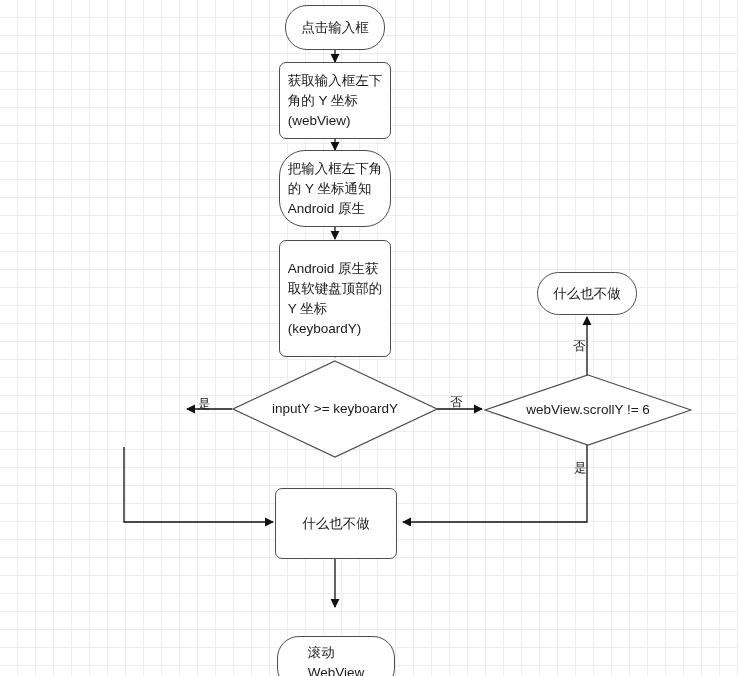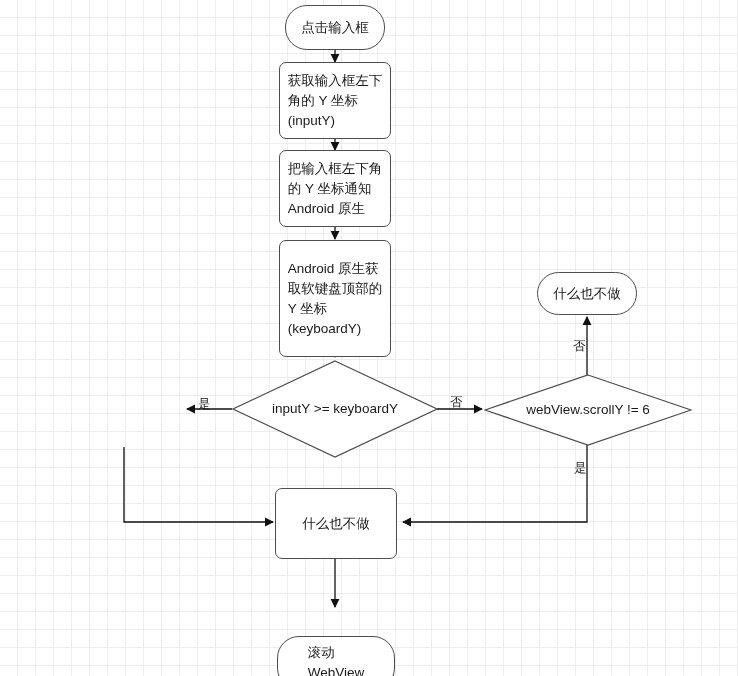--- a/index.html
+++ b/index.html
@@ -111,24 +111,24 @@
     <path d="M 335 559 L 335 607" stroke="#111111" stroke-width="1.3" fill="none" marker-end="url(#arrow)"></path>
   </svg>
 
   <div class="node terminator" style="left:285px; top:5px; width:100px; height:45px;">
     <span class="node-label">点击输入框</span>
   </div>
 
   <div class="node process" style="left:279px; top:62px; width:112px; height:77px;">
     <span class="node-label">获取输入框左下
 角的 Y 坐标
-(inputY)</span>
+(webView)</span>
   </div>
 
-  <div class="node process" style="left:279px; top:150px; width:112px; height:77px;">
+  <div class="node process" style="left:279px; top:150px; width:112px; height:77px;border-radius:26px;">
     <span class="node-label">把输入框左下角
 的 Y 坐标通知
 Android 原生</span>
   </div>
 
   <div class="node process" style="left:279px; top:240px; width:112px; height:117px;">
     <span class="node-label">Android 原生获
 取软键盘顶部的
 Y 坐标
 (keyboardY)</span>

